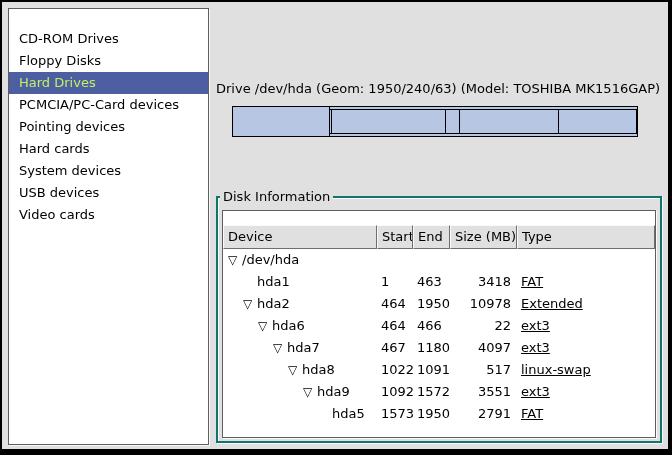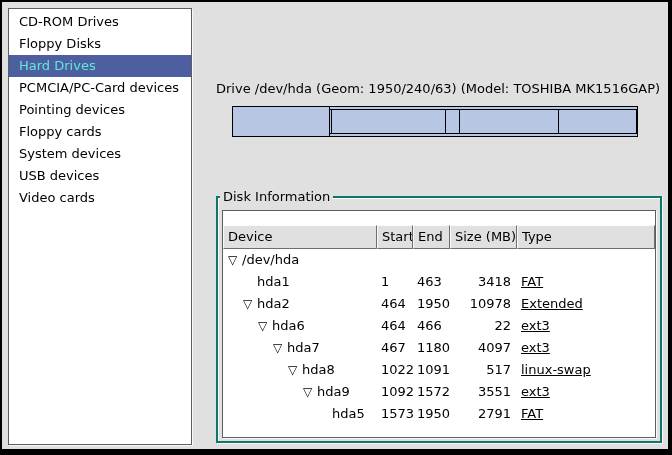--- a/index.html
+++ b/index.html
@@ -15,35 +15,35 @@
     height: 455px;
     background: #e0e0e0;
     border: solid #000;
     border-width: 2px 4px 6px 2px;
     overflow: hidden;
   }
   
   .sidebar {
     position: absolute;
     left: 6px; top: 6px;
-    width: 184px; height: 437px;
+    width: 201px; height: 437px;
     background: #ffffff;
     border: 1px solid #5e5e5e;
     box-shadow: 1px 1px 0 #f8f8f8;
-    padding-top: 2px;
+    padding-top: 19px;
     overflow: hidden;
   }
   .sb-item {
     height: 22px;
     line-height: 22px;
     padding-left: 10px;
     white-space: nowrap;
     cursor: default;
   }
-  .sb-item.sel { color: #5eead4; }
+  .sb-item.sel { color: #bef264; }
   
   .drive-label {
     position: absolute;
     left: 214px; top: 79px; width: 442px;
     text-align: center;
     white-space: nowrap;
   }
   .part-bar {
     position: absolute;
     left: 230px; top: 104px;
@@ -110,21 +110,21 @@
 <body>
 
 <div class="window">
 
   <div class="sidebar">
       <div class="sb-item">CD-ROM Drives</div>
       <div class="sb-item">Floppy Disks</div>
       <div class="sb-item sel" style="background: rgb(77, 95, 160);">Hard Drives</div>
       <div class="sb-item">PCMCIA/PC-Card devices</div>
       <div class="sb-item">Pointing devices</div>
-      <div class="sb-item">Floppy cards</div>
+      <div class="sb-item">Hard cards</div>
       <div class="sb-item">System devices</div>
       <div class="sb-item">USB devices</div>
       <div class="sb-item">Video cards</div>
     </div>
 
   <div class="drive-label">Drive /dev/hda (Geom: 1950/240/63) (Model: TOSHIBA MK1516GAP)</div>
 
   <div class="part-bar" style="background: rgb(182, 198, 227);">
       <div class="vline" style="left: 23.7436%;"></div>
       <div class="extbox" style="left: 23.7436%;">

